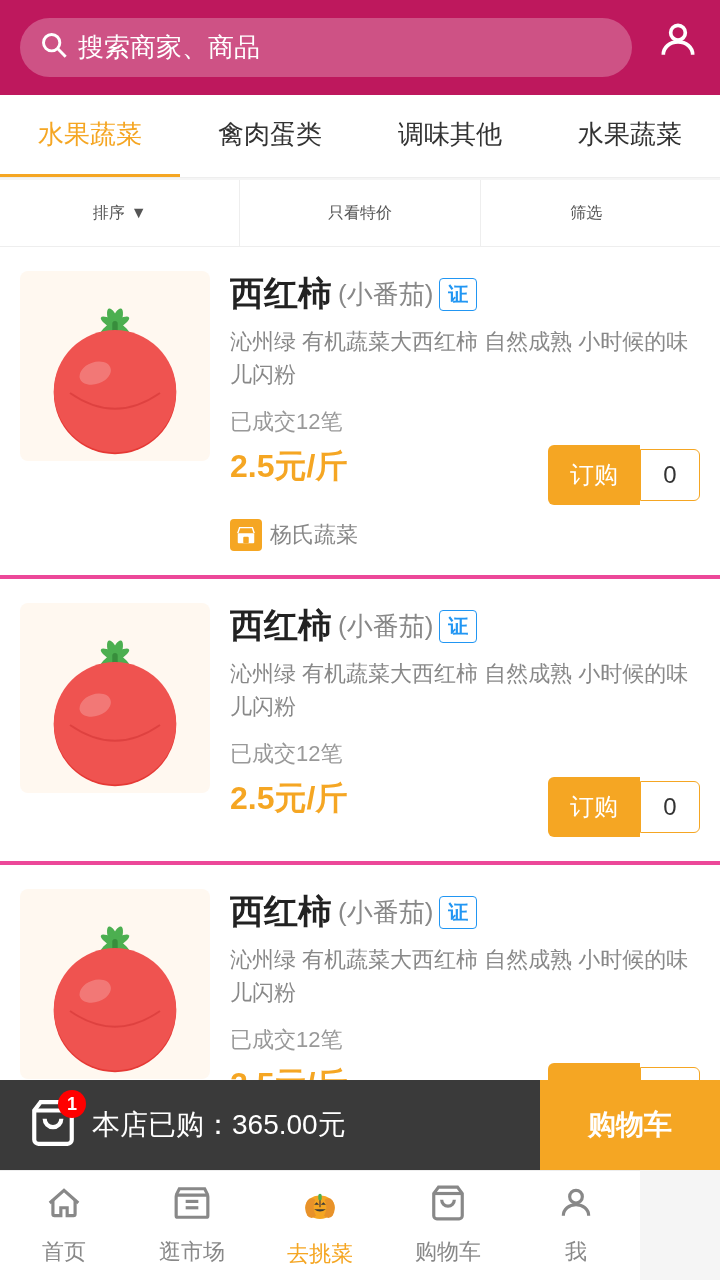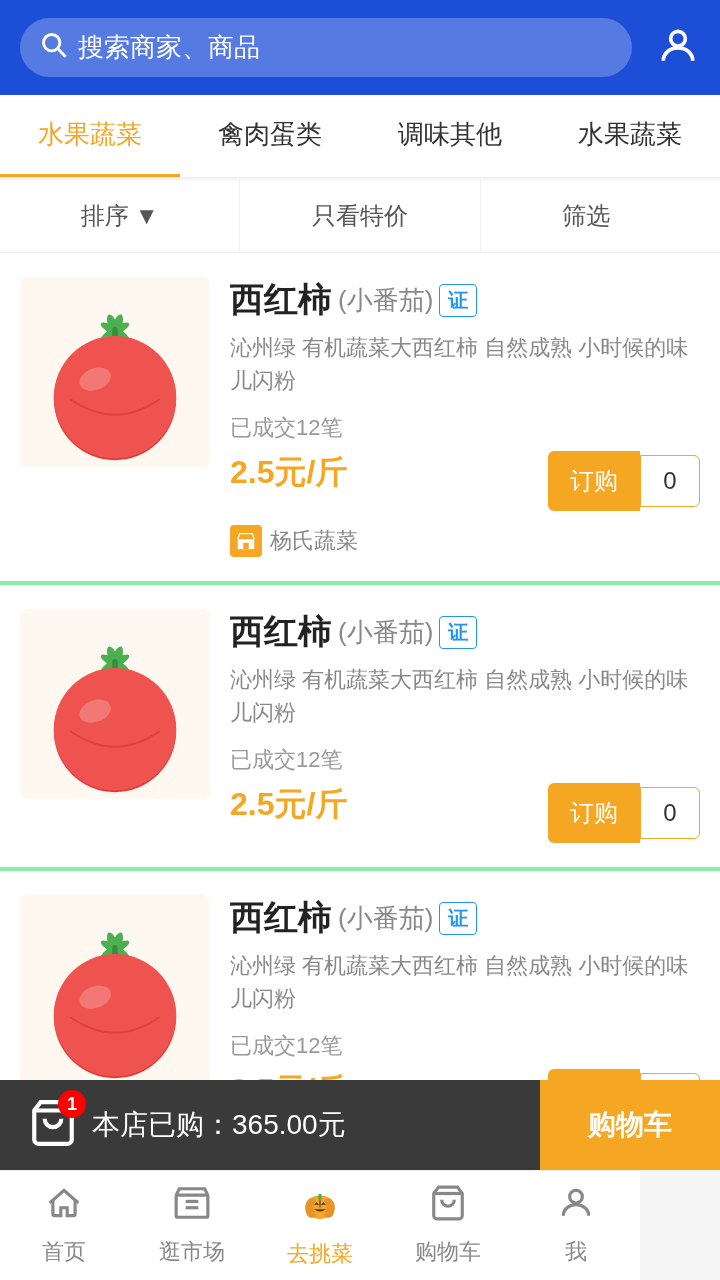--- a/index.html
+++ b/index.html
@@ -1,24 +1,24 @@
 <!DOCTYPE html>
 <html><head>
   <meta charset="utf-8">
   <meta name="viewport" content="width=720px">
   <style>
     * { margin: 0; padding: 0; box-sizing: border-box; }
     body { width: 720px; min-height: 1280px; font-family: 'PingFang SC', 'Microsoft YaHei', sans-serif; background: #f5f5f5; }
 
     
     .header {
-      background: #1d4ed8;
+      background: #be185d;
       padding: 18px 20px;
       display: flex;
-      align-items: flex-end;
+      align-items: flex-start;
       gap: 24px;
     }
     .search-bar {
       flex: 1;
       background: rgba(255,255,255,0.25);
       border-radius: 30px;
       display: flex;
       align-items: center;
       padding: 12px 20px;
       gap: 10px;
@@ -50,32 +50,32 @@
     .filter-bar {
       background: white;
       display: flex;
       margin-top: 2px;
       border-bottom: 1px solid #eee;
     }
     .filter-item {
       flex: 1;
       text-align: center;
       padding: 20px 5px;
-      font-size: 24px;
+      font-size: 16px;
       color: #555;
       display: flex;
       align-items: center;
       justify-content: center;
       gap: 6px;
       border-right: 1px solid #eee;
     }
     .filter-item:last-child { border-right: none; }
 
     
-    .product-list { background: #86efac; }
+    .product-list { background: #ec4899; }
     .product-card {
       background: white;
       margin-bottom: 4px;
       display: flex;
       padding: 24px 20px;
       gap: 20px;
       align-items: flex-start;
     }
     .product-image {
       width: 190px;

